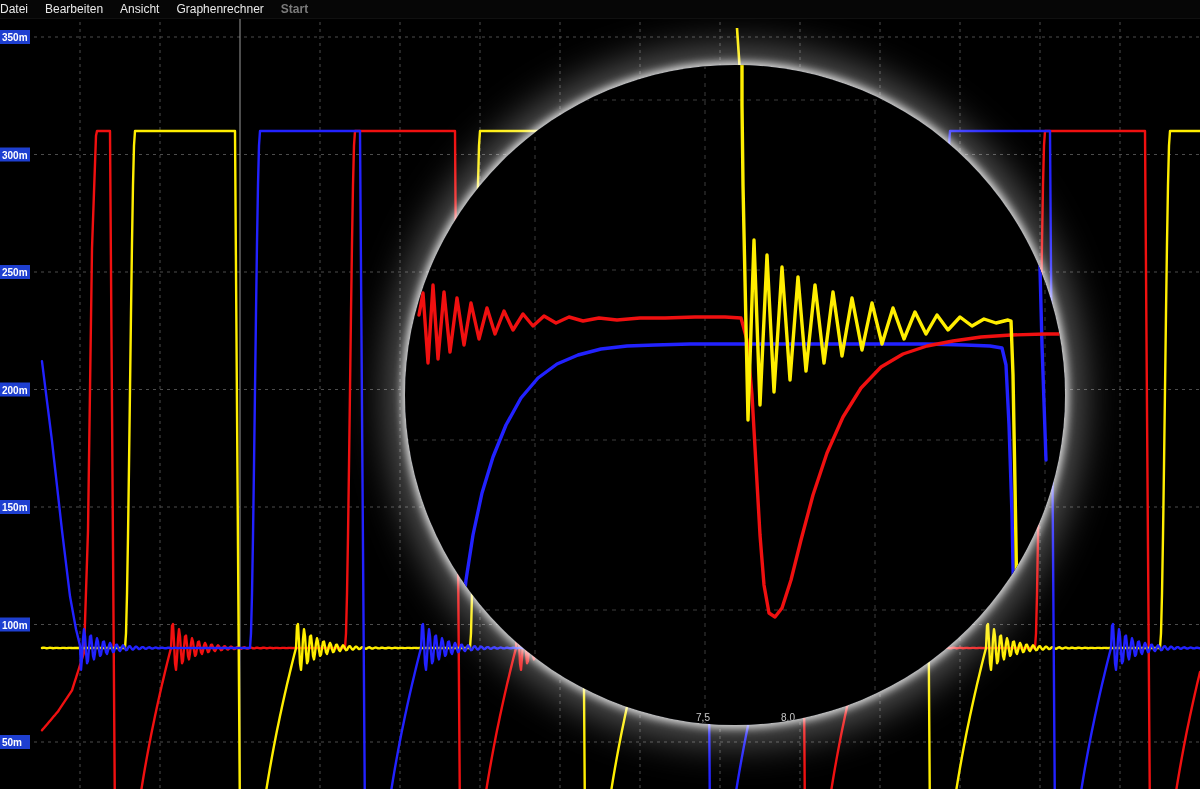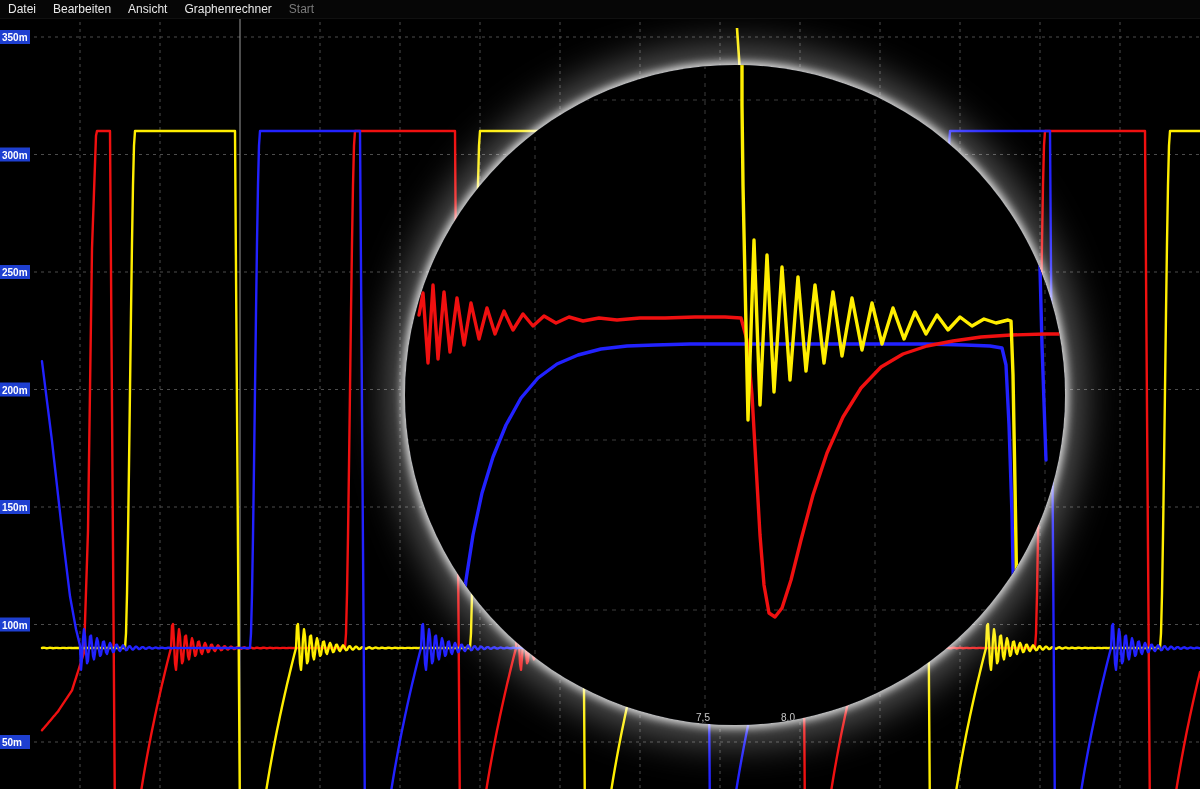--- a/index.html
+++ b/index.html
@@ -1,24 +1,24 @@
 <!DOCTYPE html>
 <html><head>
 <meta charset="utf-8">
 <style>
   html,body{margin:0;padding:0;background:#000;width:1200px;height:789px;overflow:hidden;}
   body{font-family:"Liberation Sans",sans-serif;position:relative;}
 
   #menubar{
     position:absolute;top:0;left:0;width:1200px;height:19px;background:#060606;
-    display:flex;align-items:center;gap:17px;padding-left:8px;box-sizing:border-box;
+    display:flex;align-items:center;gap:17px;box-sizing:border-box;
     z-index:40;border-bottom:1px solid #101010;
   }
   #menubar .mi{color:#e9e9e9;font-size:12px;line-height:19px;cursor:default;white-space:nowrap;}
-  #menubar .mi.disabled{color:#7b7b7b;}
+  #menubar .mi.disabled{color:#7b7b7b;font-weight:bold;}
 
   #chart{position:absolute;left:0;top:0;z-index:1;background:#000;}
 
   #lens{
     position:absolute;z-index:20;border-radius:50%;background:#0f172a;overflow:hidden;
     box-shadow:
       0 0 9px 3px rgba(255,255,255,0.85),
       0 0 40px 16px rgba(255,255,255,0.38),
       inset 0 0 9px 2px rgba(255,255,255,0.75),
       inset 0 0 34px 9px rgba(255,255,255,0.20);

